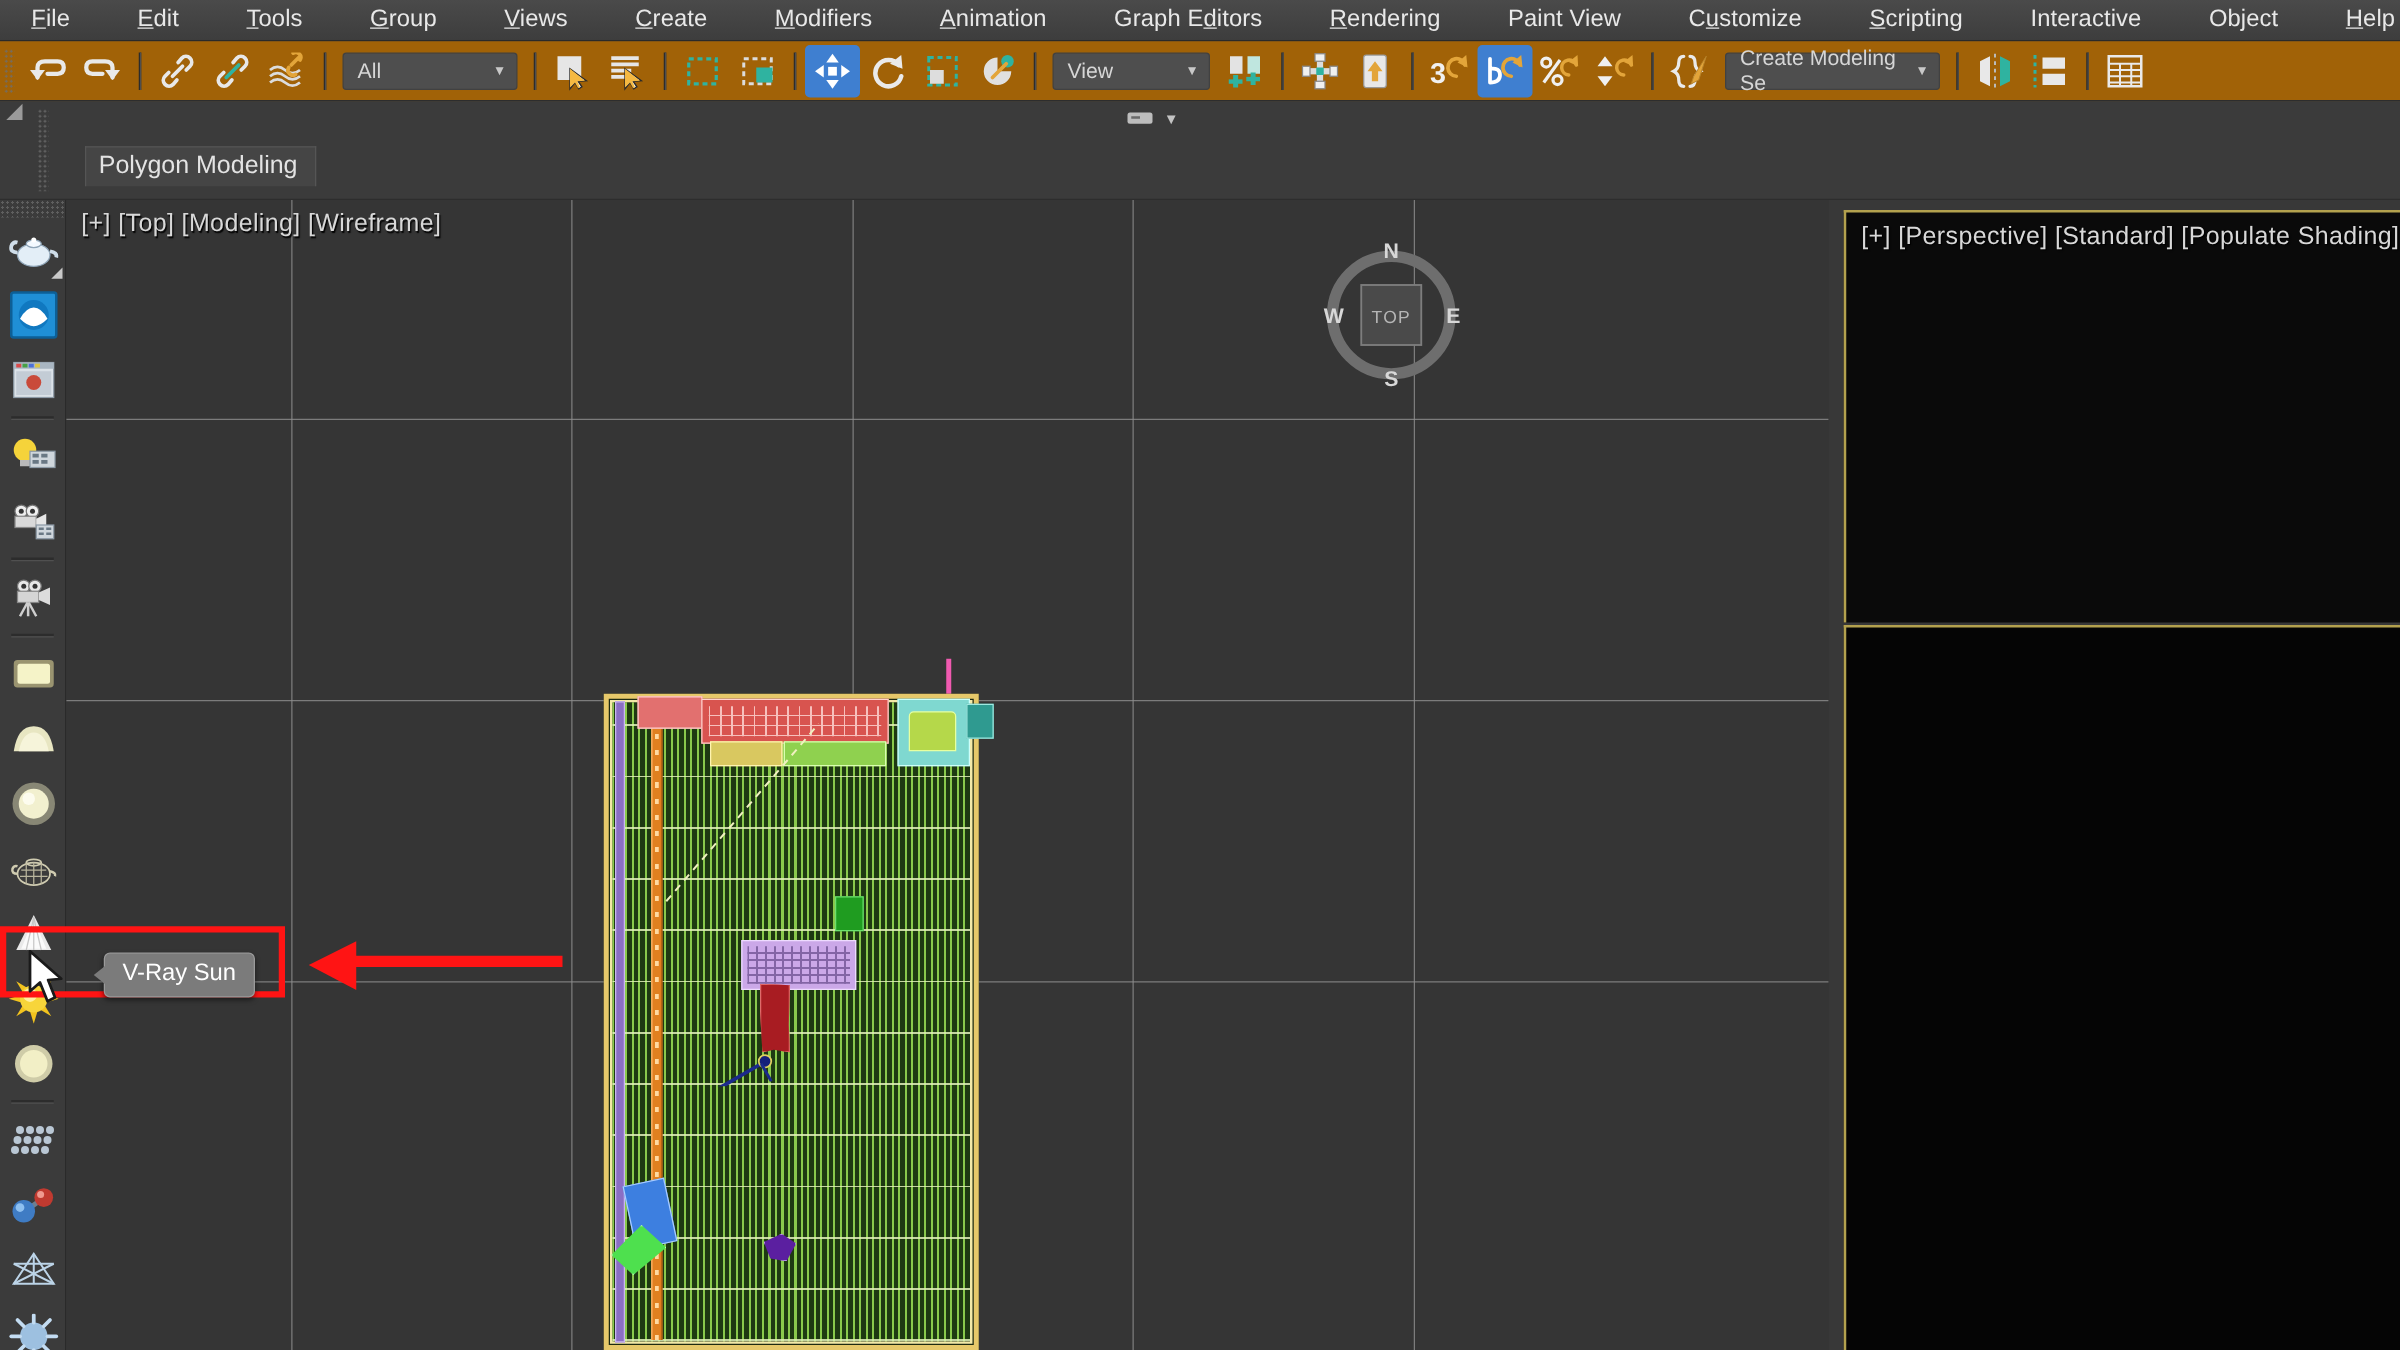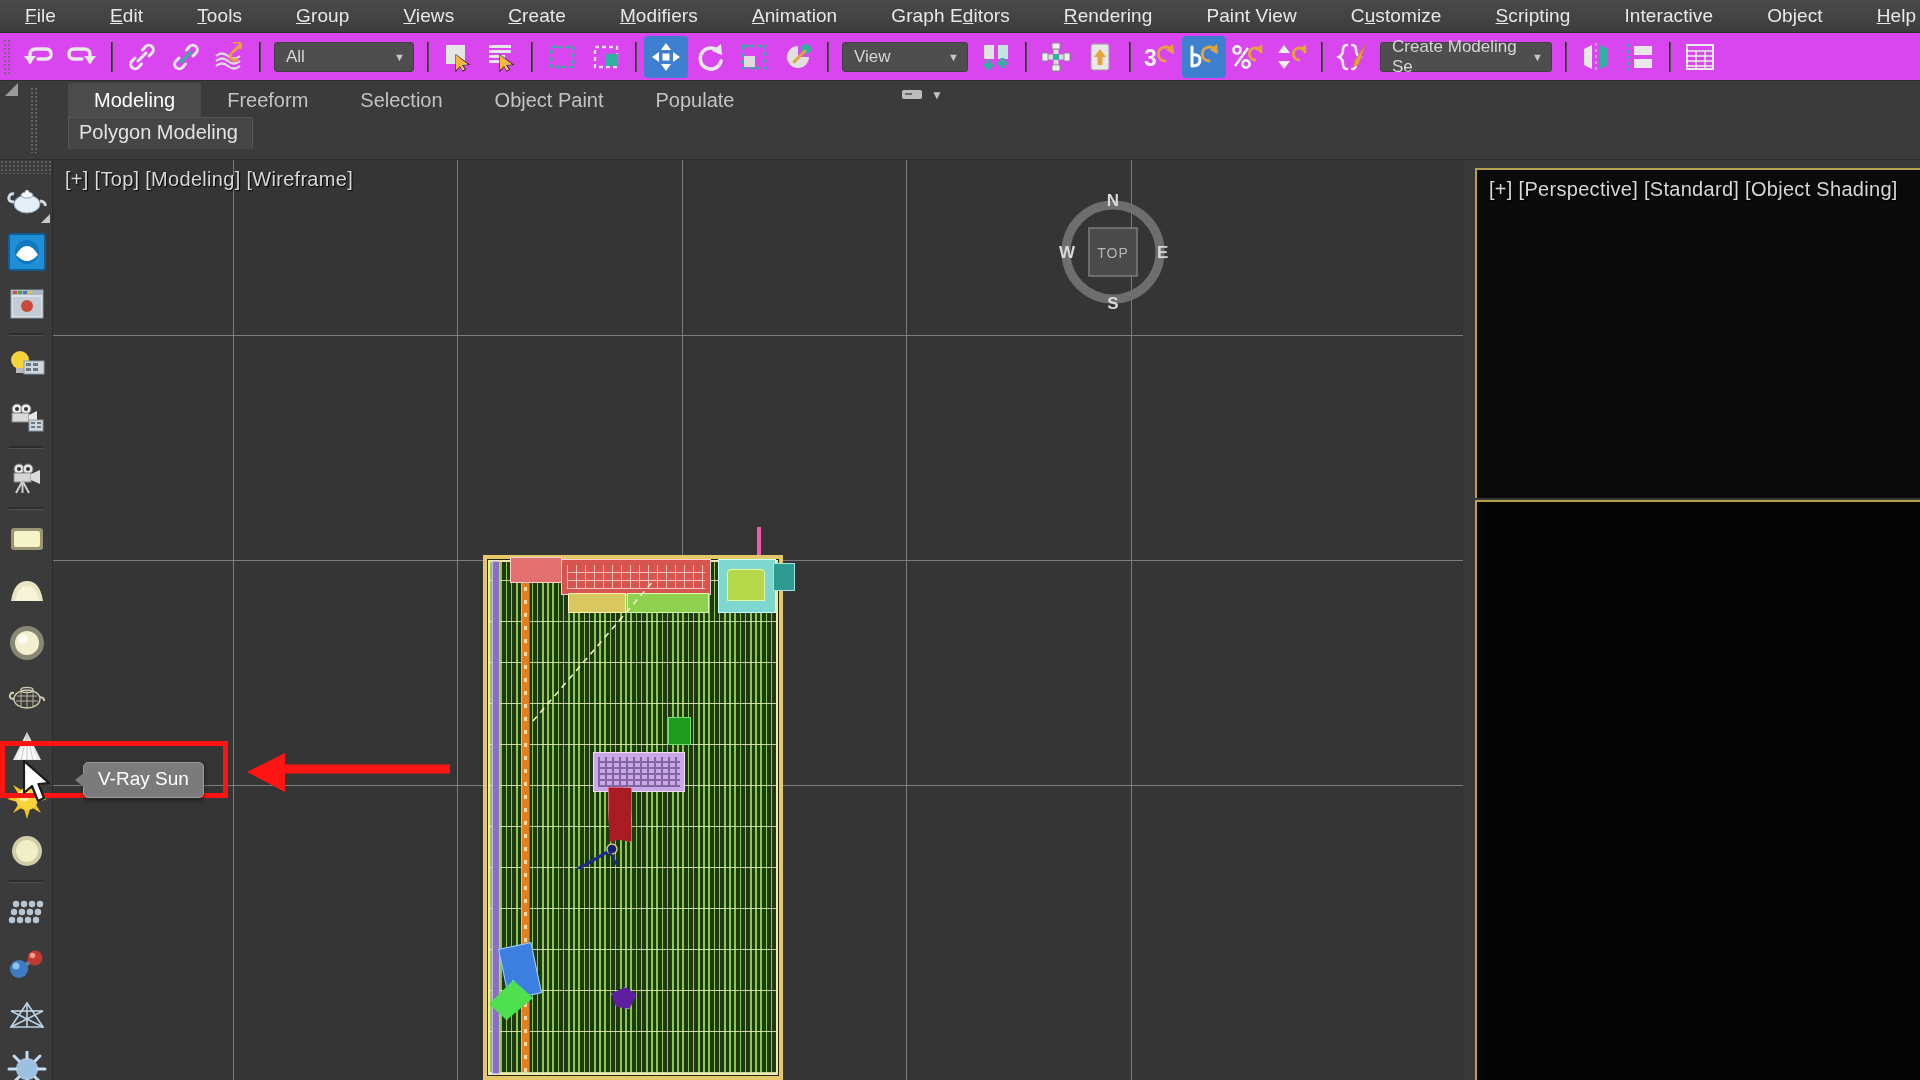--- a/index.html
+++ b/index.html
@@ -24,21 +24,21 @@
   }
   .menu-item {
     color: #e8e8e8; font-size: 19px; padding: 3px 17px;
     white-space: nowrap; cursor: default; letter-spacing: .1px;
   }
   .menu-item u { text-decoration: underline; }
 
   
   .maintoolbar {
     position: absolute; top: 33px; left: 0; width: 1920px; height: 48px;
-    background: #d946ef; display: flex; align-items: center;
+    background: #a16207; display: flex; align-items: center;
     border-bottom: 1px solid #2d2d2d;
   }
   .grip {
     width: 9px; height: 36px; margin: 0 4px 0 3px;
     background-image: radial-gradient(circle, #6e6e6e 1px, transparent 1.1px);
     background-size: 4px 4px;
     opacity: .85;
   }
   .tb-btn {
     width: 44px; height: 42px; display: flex; align-items: center;
@@ -521,27 +521,20 @@
             <line x1="12" y1="9" x2="12" y2="27"></line>
             <line x1="21" y1="9" x2="21" y2="27"></line>
           </g>
         </svg>
     </div>
   </div>
 
   <div class="ribbon">
     <div class="ribbon-corner"></div>
     <div class="ribbon-grip"></div>
-    <div class="ribbon-tabs" id="ribbon-tabs">
-        <div class="rtab sel">Modeling</div>
-        <div class="rtab">Freeform</div>
-        <div class="rtab">Selection</div>
-        <div class="rtab">Object Paint</div>
-        <div class="rtab">Populate</div>
-      </div>
     <div class="rtab-caret" style="position:absolute; left:885px; top:2px;">
       <svg width="24" height="15" viewBox="0 0 24 15">
           <rect x="1" y="3" width="20" height="9" rx="2" fill="#bdbdbd"></rect>
           <path d="M4 7 L11 7" stroke="#6a6a6a" stroke-width="2"></path>
         </svg>
       <span style="font-size:12px;">▼</span>
     </div>
     <div class="panel-label">Polygon Modeling</div>
   </div>
 
@@ -819,21 +812,21 @@
         <text id="vc-e" x="104" y="66" font-family="Liberation Sans, sans-serif" font-size="17" font-weight="bold" fill="#d8d8d8">E</text>
       </svg>
     </div>
 
     <div class="vp-label">[+] [Top] [Modeling] [Wireframe]</div>
   </div>
 
   <div class="vp-gutter"></div>
 
   <div class="vp" id="vp-persp-a">
-    <div class="vp-label">[+] [Perspective] [Standard] [Object Shading]</div>
+    <div class="vp-label">[+] [Perspective] [Standard] [Populate Shading]</div>
   </div>
 
   <div class="vp" id="vp-persp-b"></div>
 
   <div class="hilite-box"></div>
 
   <div class="tooltip">V-Ray Sun</div>
 
   <svg class="red-arrow" width="210" height="60" viewBox="0 0 210 60">
     <line x1="205" y1="17" x2="32" y2="17" stroke="#ff1414" stroke-width="9" stroke-linecap="butt"></line>

